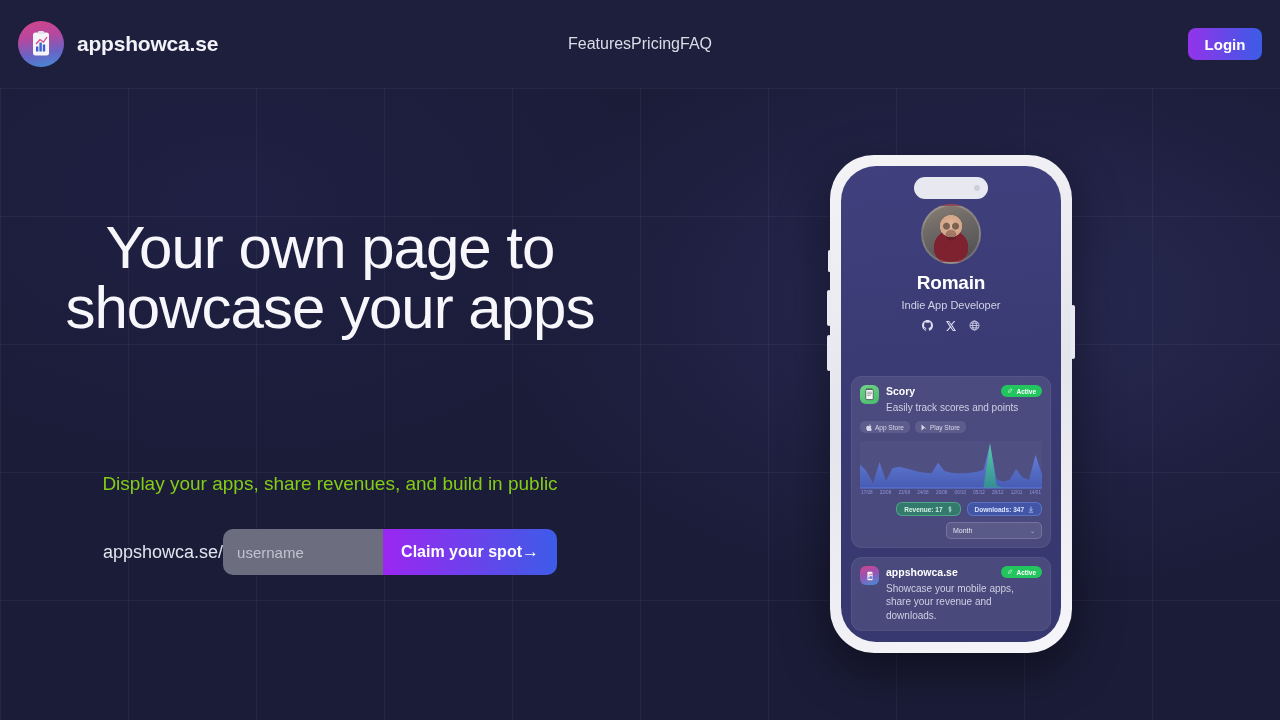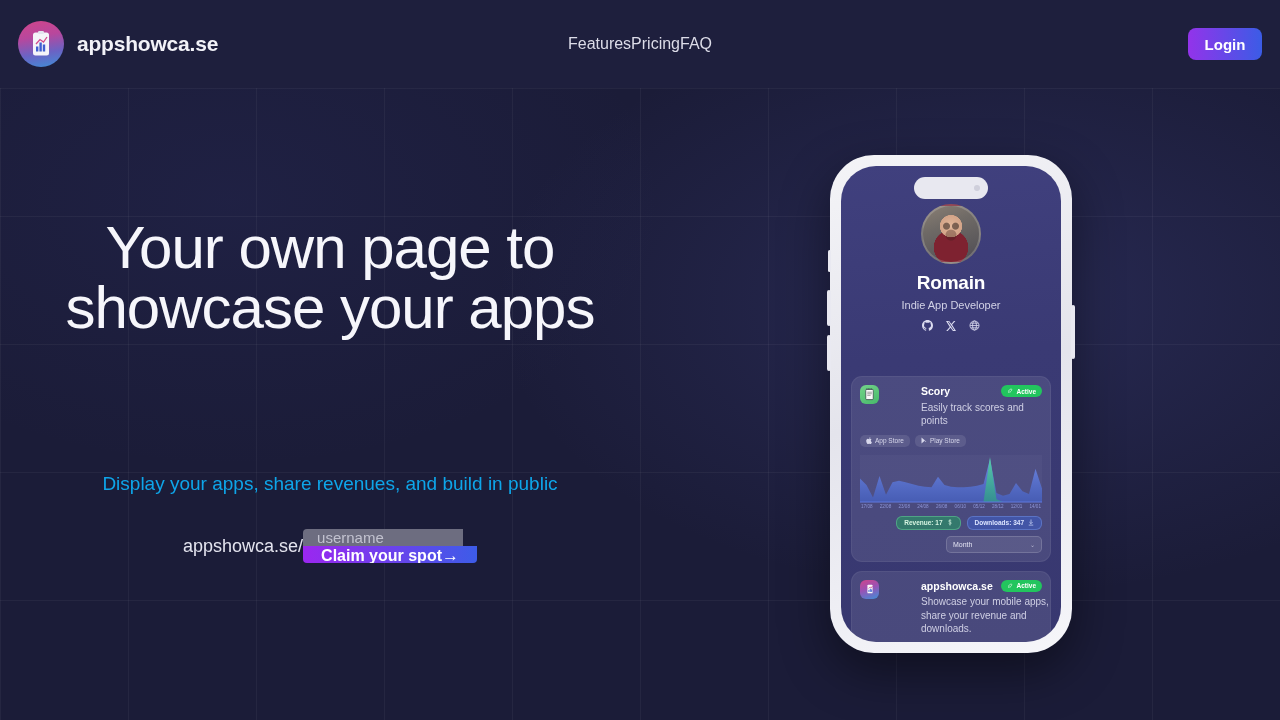--- a/index.html
+++ b/index.html
@@ -70,33 +70,32 @@
   
   #hero{ position:absolute; left:0; top:88px; width:700px; height:632px; z-index:5; }
   #hero-title{
     position:absolute; left:0; top:130px; width:660px;
     text-align:center;
     font-size:60px; line-height:1.0; font-weight:400;
     color:#f6f6fb; letter-spacing:-1px;
   }
   #hero-sub{
     position:absolute; left:0; top:385px; width:660px;
-    text-align:center; font-size:19px; color:#0ea5e9;
+    text-align:center; font-size:19px; color:#84cc16;
   }
 
   #claim-row{
     position:absolute; left:0; top:441px; width:660px;
     display:flex; align-items:center; justify-content:center;
   }
   #domain-prefix{ font-size:18px; color:#e3e3ee; }
   #claim-group{
     display:flex; align-items:stretch;
-    border-radius:4px; overflow:hidden;
-    height:34px;
-    flex-direction:column;
+    border-radius:10px; overflow:hidden;
+    height:46px;
   }
   #username-input{
     width:160px; height:46px;
     border:none; outline:none;
     background:#6d6d80;
     color:#fff; font-size:15px;
     padding:0 14px;
     font-family:"Liberation Sans", sans-serif;
   }
   #username-input::placeholder{ color:#c2c2cf; }
@@ -173,21 +172,21 @@
     margin-bottom:9px;
   }
   .card-head{ display:flex; align-items:flex-start; gap:7px; position:relative; }
   .app-icon{
     width:19px; height:19px; border-radius:6px; flex:0 0 auto;
     display:flex; align-items:center; justify-content:center;
     overflow:hidden;
   }
   .app-icon.scory{ background:linear-gradient(150deg,#74d48a,#46b96a); }
   .app-icon.showca{ background:linear-gradient(160deg,#d0458a 0%, #9a52b4 45%, #3f8fd8 100%); }
-  .card-texts{ flex:1 1 auto; min-width:0;margin-left:35px; }
+  .card-texts{ flex:1 1 auto; min-width:0; }
   .app-name{ font-size:10.5px; font-weight:bold; color:#fff; line-height:1.2; }
   .app-desc{ font-size:10px; color:#cfcfe4; margin-top:3px; line-height:1.35; }
   .active-badge{
     position:absolute; right:0; top:0;
     background:#22c55e; color:#fff;
     font-size:6.5px; font-weight:bold;
     border-radius:7px; padding:2.5px 6px;
     display:flex; align-items:center; gap:3px;
     white-space:nowrap;
   }

